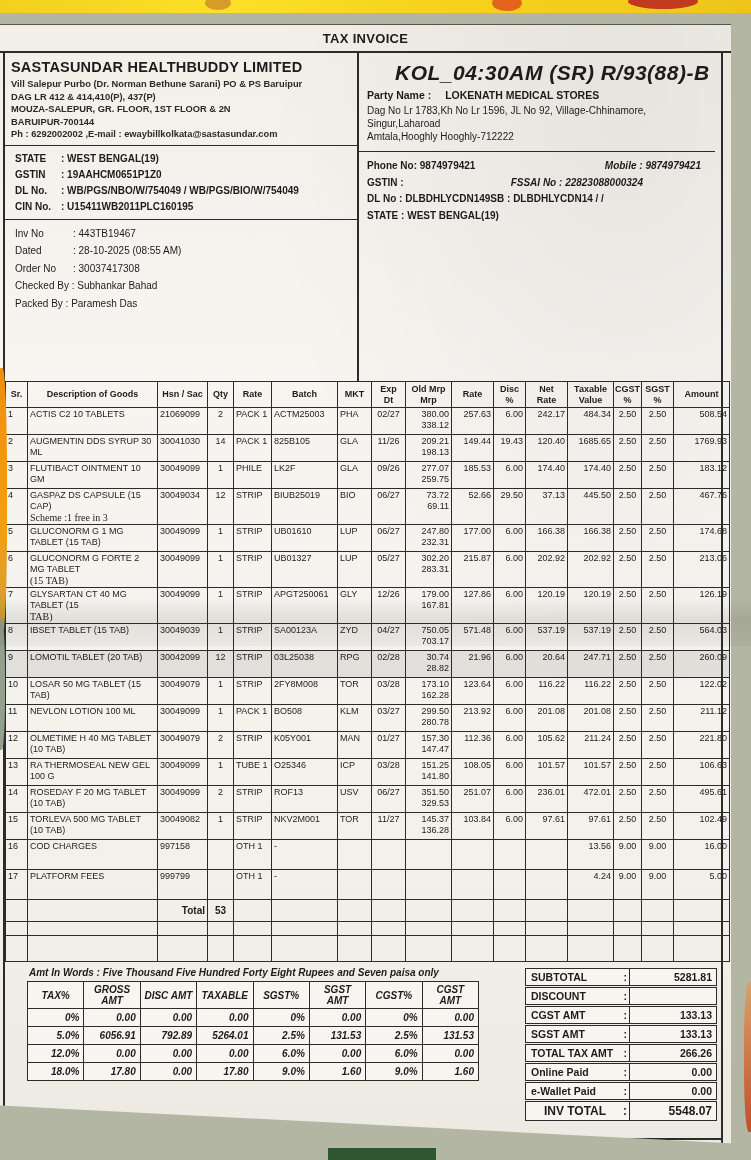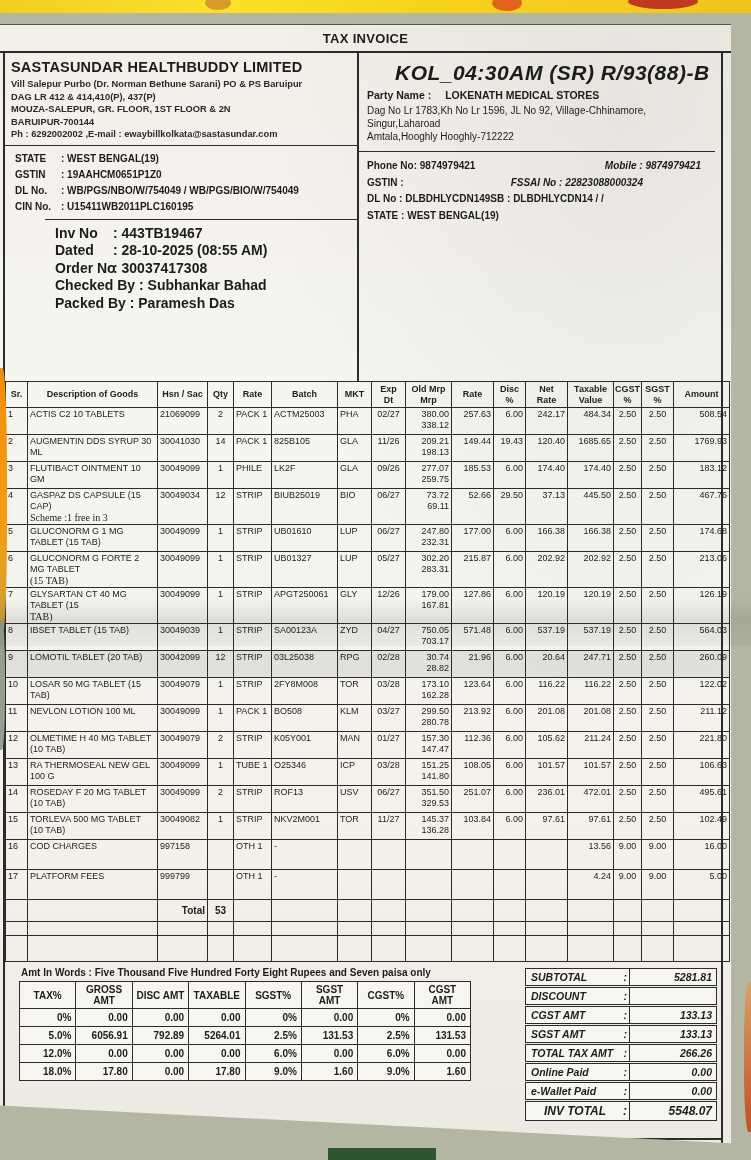--- a/index.html
+++ b/index.html
@@ -24,21 +24,21 @@
   .title-bar{border-bottom:2px solid #2b2b2b;border-top:1px solid #555;text-align:center;font-weight:bold;font-size:13px;padding:6px 0 5px;letter-spacing:.3px;}
   .main-box{margin:0 8px 0 3px;border-left:2px solid #2b2b2b;border-right:2px solid #2b2b2b;border-bottom:2px solid #2b2b2b;}
   
   .header-section{display:flex;height:328px;}
   .hdr-left{width:352px;border-right:2px solid #2b2b2b;display:flex;flex-direction:column;}
   .hdr-right{flex:1;padding:2px 6px 0 8px;}
   .company-block{padding:6px 4px 4px 6px;}
   .company-name{font-size:14.5px;font-weight:bold;letter-spacing:.2px;}
   .company-addr{font-size:9.3px;font-weight:600;line-height:12.5px;color:#2a2a2a;margin-top:3px;}
   .info-box{border-top:1.5px solid #2b2b2b;padding:5px 4px 4px 10px;font-size:10px;font-weight:bold;line-height:16px;}
-  .meta-box{border-top:1.5px solid #2b2b2b;padding:5px 4px 4px 10px;font-size:14px;font-weight:bold;line-height:17.5px;flex:1;margin-left:40px;}
+  .meta-box{border-top:1.5px solid #2b2b2b;padding:5px 4px 4px 10px;font-size:10px;font-weight:normal;line-height:17.5px;flex:1;}
   .kv{white-space:nowrap;overflow:hidden;}
   .kv .k{display:inline-block;}
   .route-title{font-size:21px;font-weight:bold;font-style:italic;letter-spacing:.5px;margin:6px 0 4px 28px;white-space:nowrap;}
   .barcode-wrap{width:278px;margin:4px auto 2px;text-align:center;}
   .barcode{height:47px;background:repeating-linear-gradient(90deg,#151515 0 2px,transparent 2px 3px,#151515 3px 6px,transparent 6px 9px,#151515 9px 10px,transparent 10px 14px,#151515 14px 17px,transparent 17px 18px,#151515 18px 20px,transparent 20px 24px);}
   .barcode-text{font-size:8.5px;font-weight:bold;letter-spacing:2.5px;margin-top:1px;white-space:nowrap;}
   .party-block{font-size:10px;line-height:13px;margin-top:4px;}
   .party-line1{font-weight:bold;font-size:10.5px;margin-bottom:2px;}
   .party-name{margin-left:14px;}
   .buyer-contact{border-top:1.5px solid #2b2b2b;margin-top:8px;margin-left:-8px;padding:6px 0 0 8px;font-size:10px;font-weight:bold;line-height:16.5px;}
@@ -55,26 +55,26 @@
   .items-table tr.fee-row{height:30px;}
   .items-table tr.shaded td{background:rgba(90,90,90,0.12);}
   .items-table tr.total-row{height:22px;}
   .items-table tr.total-row td{font-weight:bold;font-size:10px;vertical-align:middle;}
   .items-table tr.empty-row-a{height:14px;}
   .items-table tr.empty-row-b{height:26px;}
   .desc2{font-size:10px;font-family:Liberation Serif, serif;}
   .mrp2{display:block;}
   
   .bottom-flex{display:flex;}
-  .bottom-left{flex:1;padding:2px 4px 4px 12px;}
+  .bottom-left{flex:1;padding:2px 4px 4px 20px;font-style:italic;}
   .words-line{font-size:10px;font-weight:bold;padding:3px 0 3px 4px;}
   .tax-table{width:452px;margin-left:2px;}
   .tax-table th,.tax-table td{border:1.5px solid #2b2b2b;font-size:10px;font-weight:bold;padding:3px 4px;text-align:right;background:#f7f5f0;}
   .tax-table th{text-align:center;padding:2px 3px;}
-  .totals-box{width:192px;margin:6px 4px 16px 0;align-self:flex-start;font-style:italic;}
+  .totals-box{width:192px;margin:6px 4px 16px 0;align-self:flex-start;}
   .totals-box .trow{display:flex;border:1.5px solid #2b2b2b;margin-bottom:1px;font-size:10.5px;font-weight:bold;background:#f7f5f0;}
   .totals-box .tl{flex:1;padding:2px 2px 2px 5px;white-space:nowrap;}
   .totals-box .tc{padding:2px 2px;}
   .totals-box .tv{width:72px;border-left:1.5px solid #2b2b2b;text-align:right;padding:2px 4px 2px 10px;}
   .totals-box .trow.inv-total{font-size:12px;}
   .totals-box .trow.inv-total .tl{text-align:center;}
   
   .below-box{margin:0 8px 0 3px;border-right:2px solid #2b2b2b;}
   .payable-row{display:flex;align-items:flex-start;justify-content:space-between;padding:3px 0 1px 6px;}
   .terms-title{font-size:10.5px;font-weight:bold;text-decoration:underline;}

